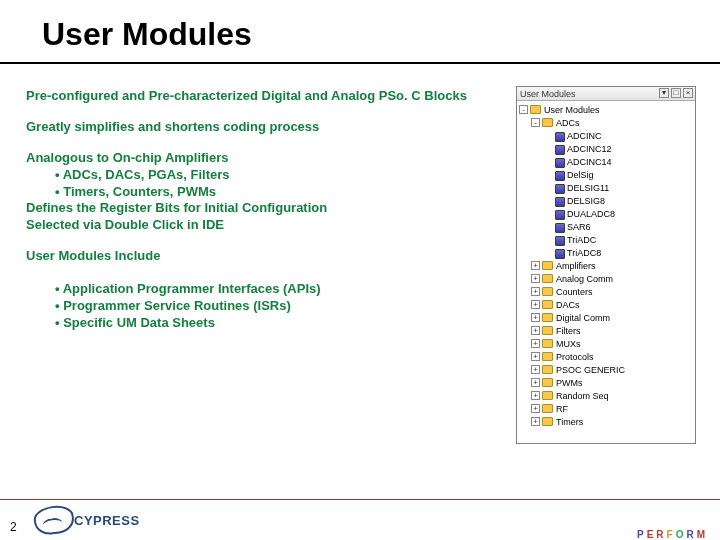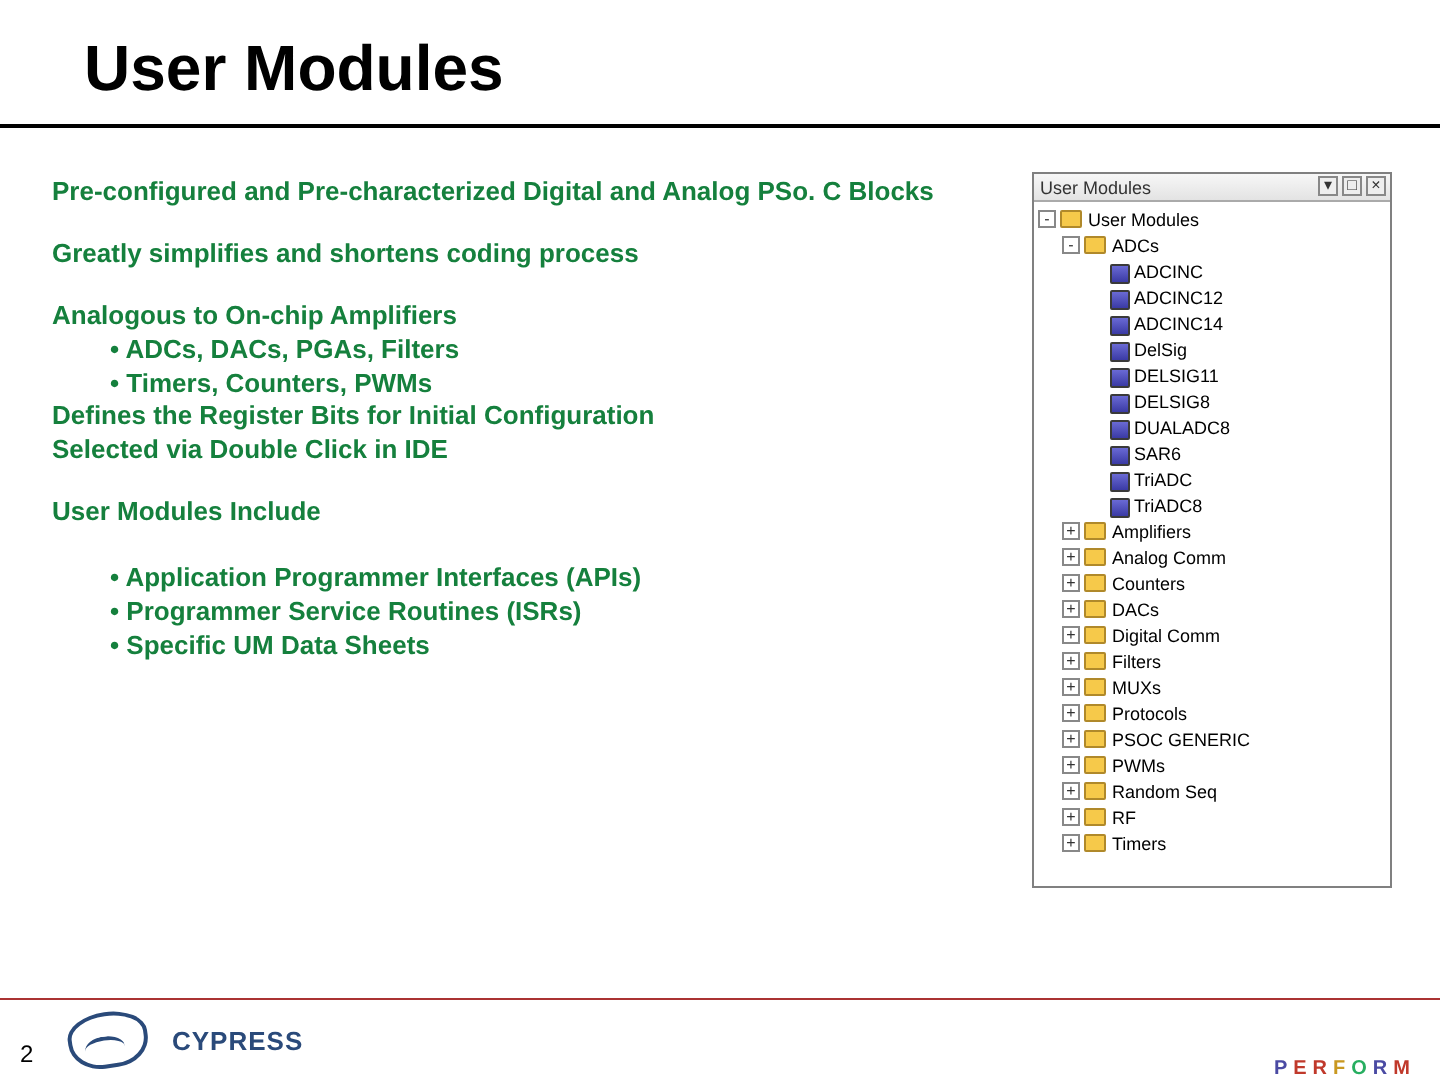--- a/index.html
+++ b/index.html
@@ -128,21 +128,21 @@
   }
   .pagenum {
     position: absolute;
     left: 10px; bottom: 6px;
     font-size: 12px;
   }
   .logo {
     position: absolute;
     left: 34px; bottom: 6px;
     display: flex; align-items: center;
-    gap: 12px;
+    gap: 0;
   }
   .logo-swirl {
     width: 40px; height: 28px;
     border: 2px solid #2a4a7a;
     border-radius: 60% 60% 50% 50% / 50% 50% 60% 60%;
     transform: rotate(-8deg);
     position: relative;
   }
   .logo-swirl::after{
     content:"";

